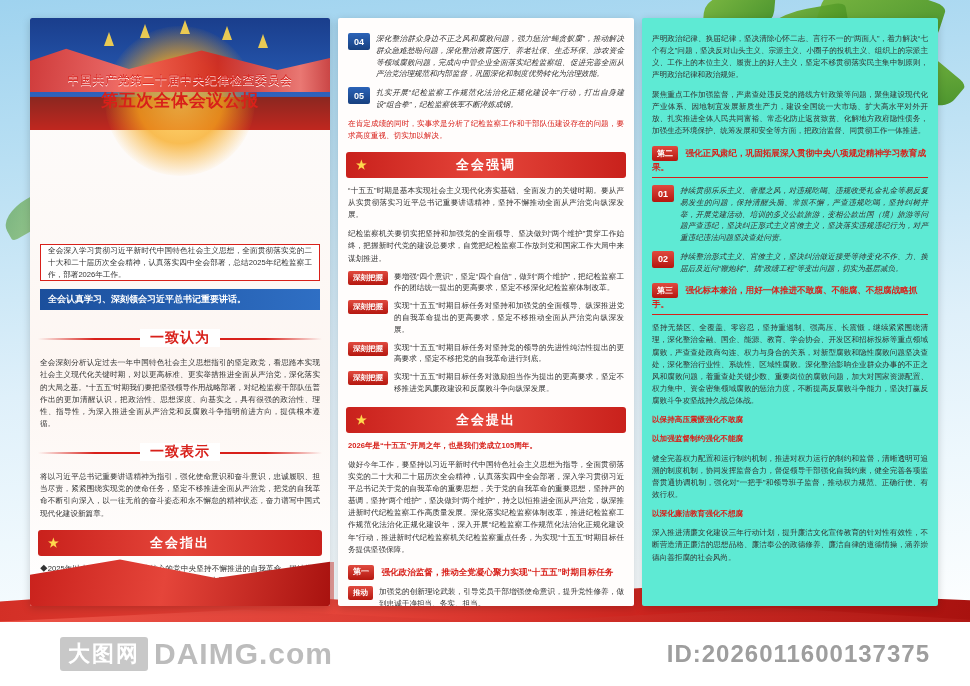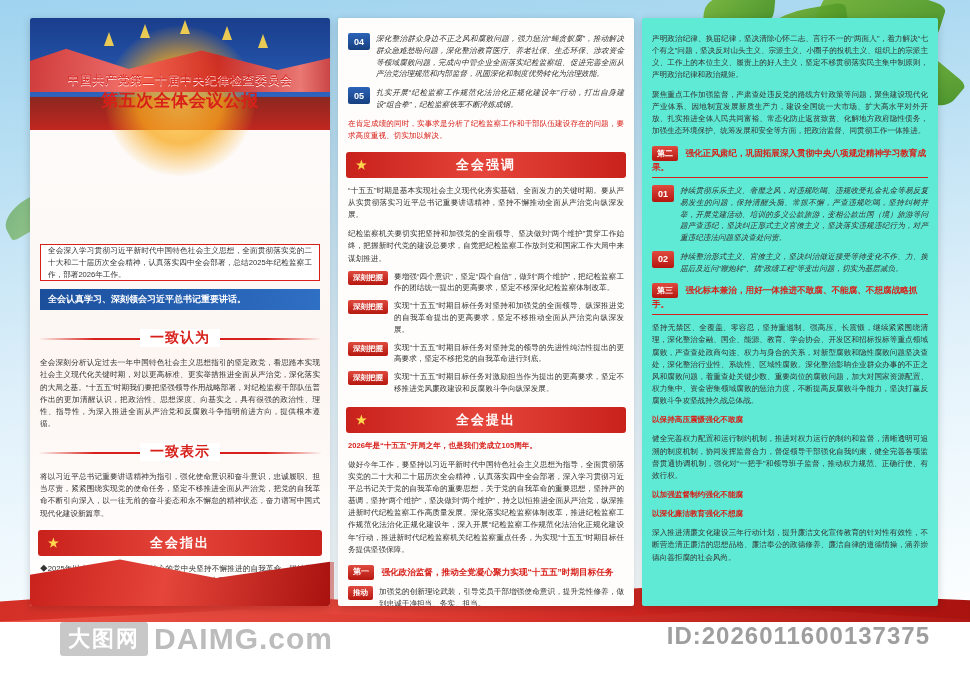--- a/index.html
+++ b/index.html
@@ -61,21 +61,21 @@
   .ribbon2 {
     position:absolute; left:0; bottom:46px; width:970px; height:46px;
     background:linear-gradient(95deg,#f05a4d 0%,#d6342c 50%,#b11a16 100%);
     clip-path:polygon(0 60%, 25% 34%, 52% 62%, 80% 30%, 100% 56%, 100% 100%, 0 100%);
     opacity:.85;
   }
 
   
   .footer {
     position:absolute; left:0; bottom:0; width:970px; height:64px;
-    background:#ffffff; display:flex; align-items:flex-start;
+    background:#ffffff; display:flex; align-items:center;
   }
   .wm-left {
     display:flex; align-items:center; gap:6px; margin-left:60px;
   }
   .wm-badge {
     background:#c8c8c8; color:#fff; font-weight:bold; font-size:22px;
     padding:2px 8px; border-radius:3px; letter-spacing:2px;
   }
   .wm-text { color:#bcbcbc; font-size:30px; font-weight:bold; letter-spacing:1px;}
   .wm-id { margin-left:auto; margin-right:40px; color:#9e9e9e; font-size:24px; font-weight:bold; letter-spacing:1px;}
@@ -365,22 +365,22 @@
       </div>
 
       <div class="hd-red underline-red">
         <span class="lbl">第三</span>
         <span>强化标本兼治，用好一体推进不敢腐、不能腐、不想腐战略抓手。</span>
       </div>
 
       <div class="para">坚持无禁区、全覆盖、零容忍，坚持重遏制、强高压、长震慑，继续紧紧围绕清理，深化整治金融、国企、能源、教育、学会协会、开发区和招标投标等重点领域腐败，严查查处政商勾连、权力与身合的关系，对新型腐败和隐性腐败问题坚决查处，深化整治行业性、系统性、区域性腐败。深化整治影响企业群众办事的不正之风和腐败问题，着重查处关键少数、重要岗位的腐败问题，加大对国家资源配置、权力集中、资金密集领域腐败的惩治力度，不断提高反腐败斗争能力，坚决打赢反腐败斗争攻坚战持久战总体战。</div>
       <div class="para red bold">以保持高压震慑强化不敢腐</div>
 
+      <div class="para red bold">以加强监督制约强化不能腐</div>
       <div class="para">健全完善权力配置和运行制约机制，推进对权力运行的制约和监督，清晰透明可追溯的制度机制，协同发挥监督合力，督促领导干部强化自我约束，健全完善各项监督贯通协调机制，强化对“一把手”和领导班子监督，推动权力规范、正确行使、有效行权。</div>
-      <div class="para red bold">以加强监督制约强化不能腐</div>
 
       <div class="para red bold">以深化廉洁教育强化不想腐</div>
       <div class="para">深入推进清廉文化建设三年行动计划，提升廉洁文化宣传教育的针对性有效性，不断营造清正廉洁的思想品格、廉洁奉公的政德修养、廉洁自律的道德情操，涵养崇德向善拒腐的社会风尚。</div>
     </div>
 
   </div>
 
   <div class="footer">
     <div class="wm-left">
       <span class="wm-badge">大图网</span>

